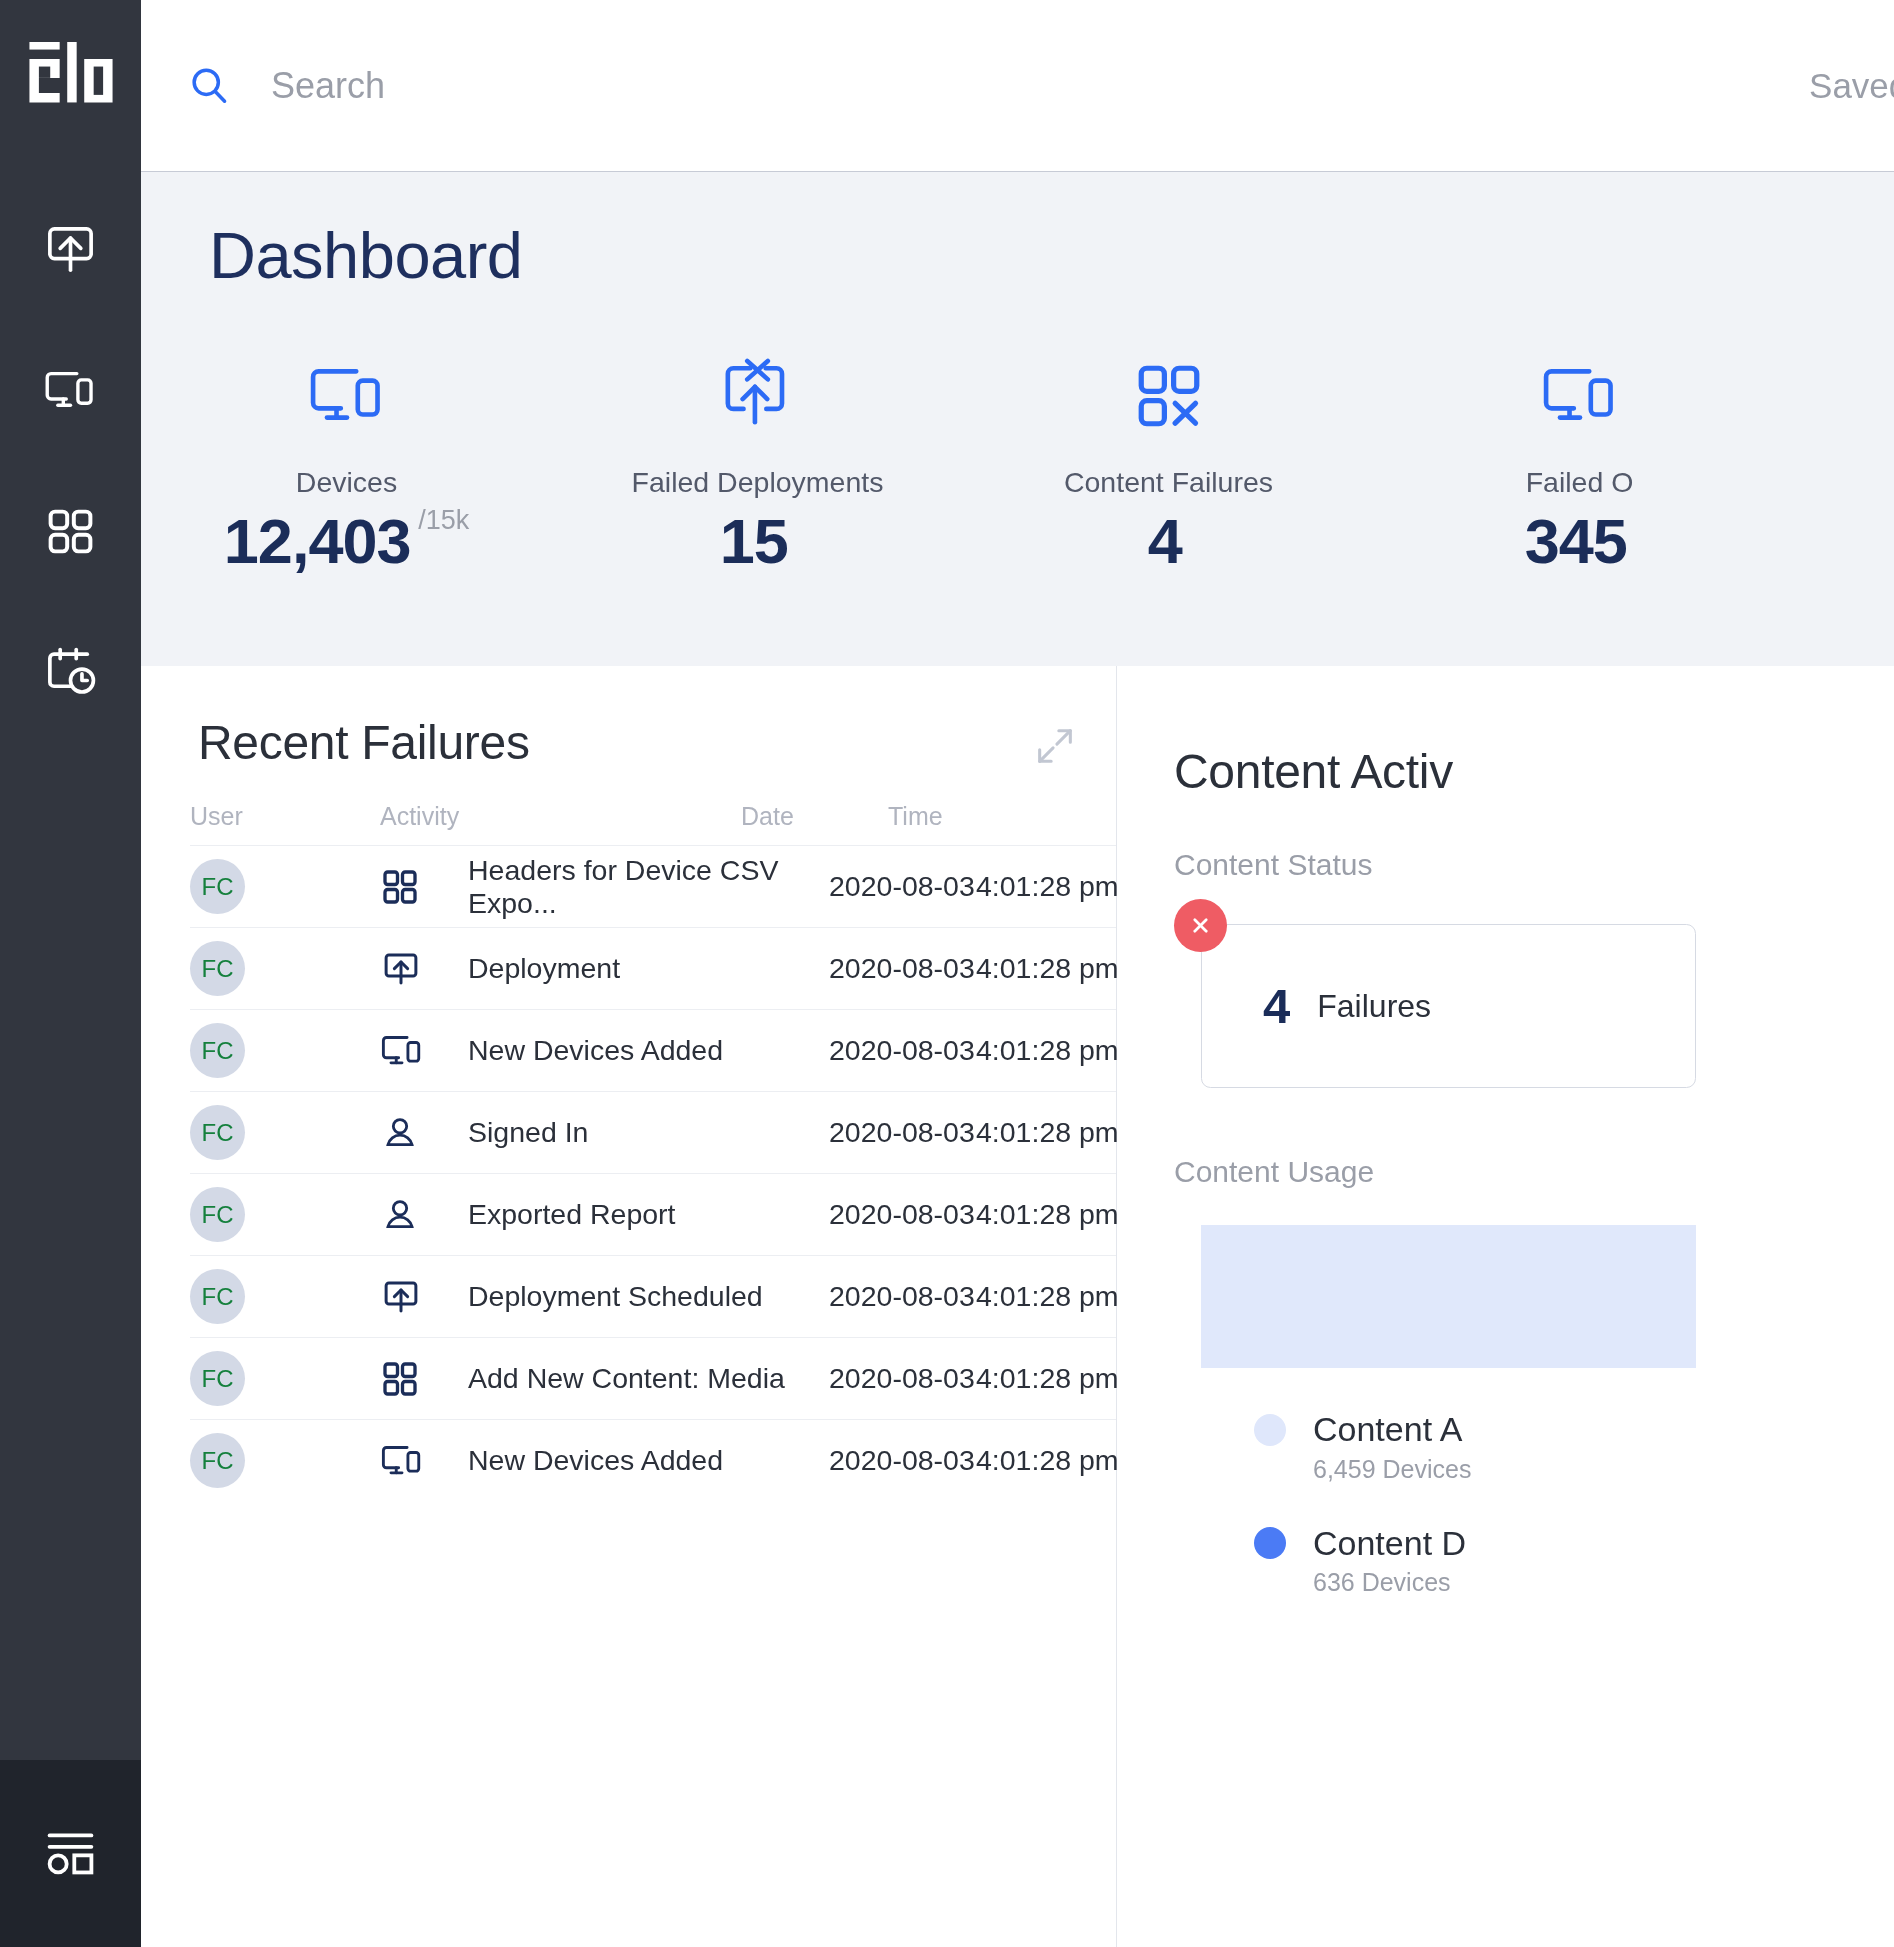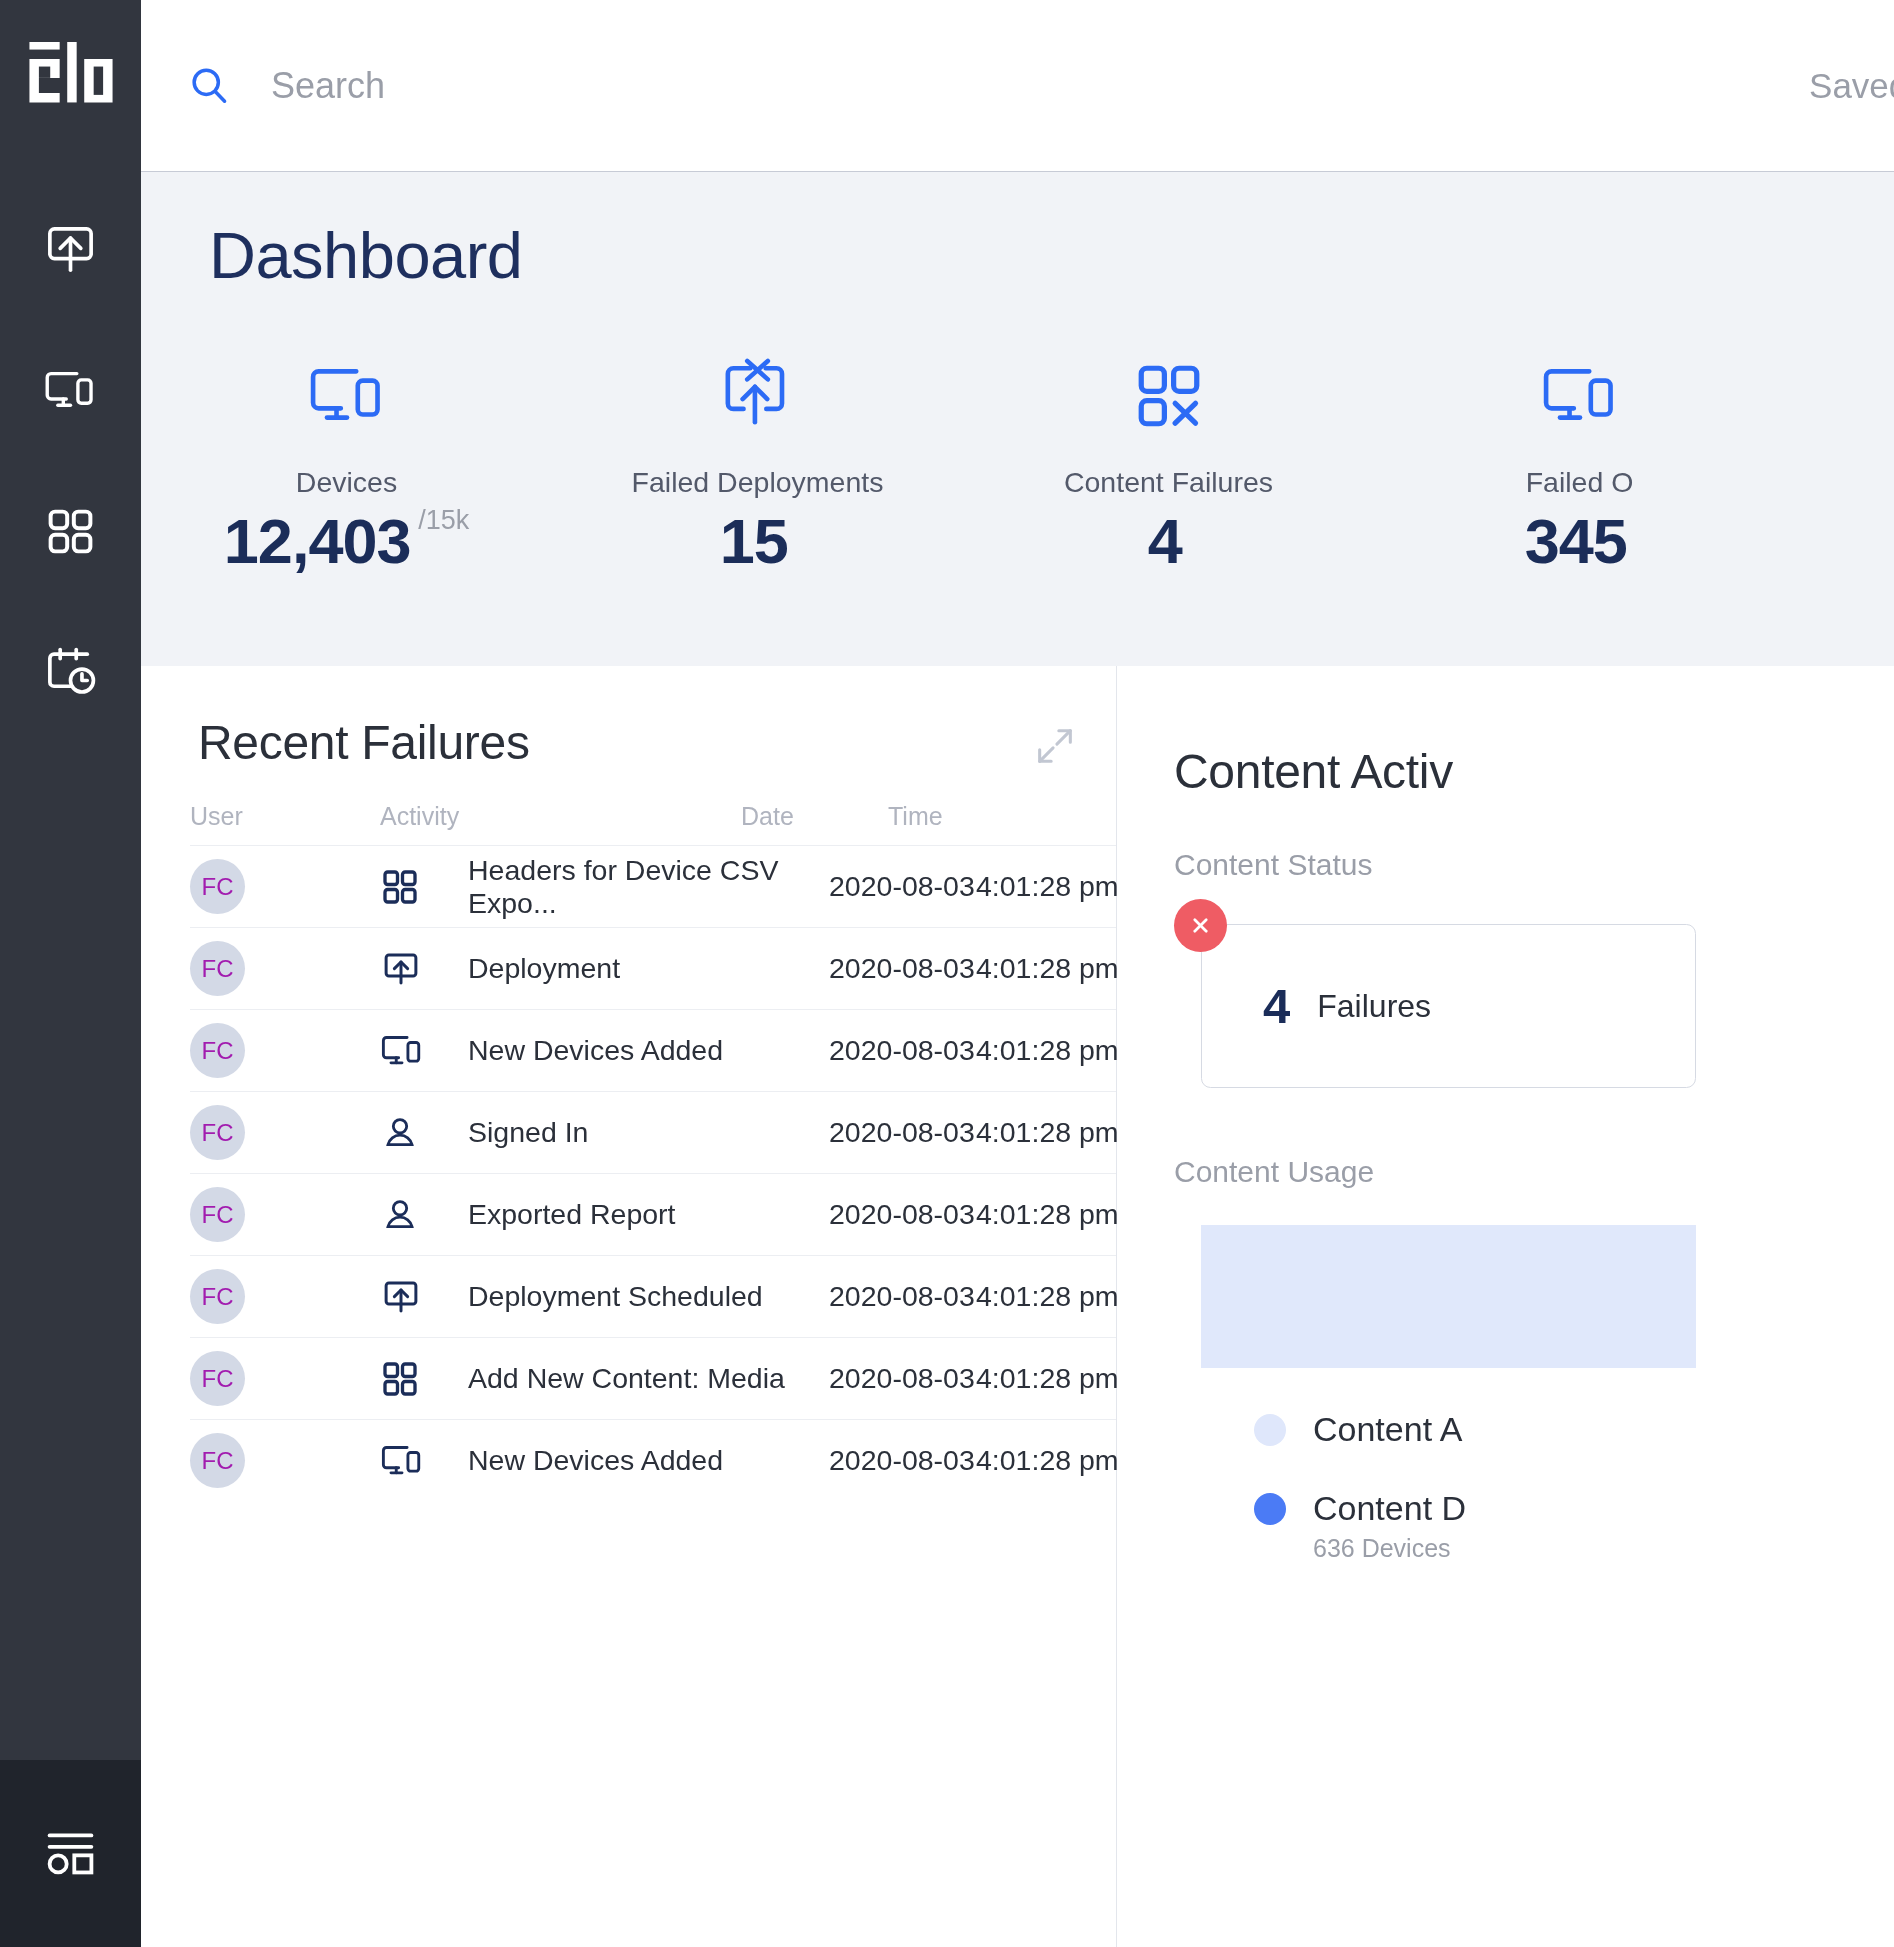--- a/index.html
+++ b/index.html
@@ -116,21 +116,21 @@
   .col-time { flex: 0 0 152px; }
 
   .trow {
     display: flex; align-items: center;
     height: 82px;
     border-top: 1px solid #eceef2;
   }
   .trow:first-child { border-top: none; }
   .avatar {
     width: 55px; height: 55px; border-radius: 50%;
-    background: #d3d9e6; color: #a21caf;
+    background: #d3d9e6; color: #15803d;
     display: flex; align-items: center; justify-content: center;
     font-size: 24px;
   }
   .cell-user { flex: 0 0 190px; display: flex; align-items: center; }
   .cell-icon { flex: 0 0 88px; display: flex; align-items: center; }
   .cell-activity { flex: 0 0 361px; font-size: 28.5px; color: #2b303a; }
   .cell-date { flex: 0 0 147px; font-size: 28.5px; color: #2b303a; }
   .cell-time { flex: 0 0 152px; font-size: 28.5px; color: #2b303a; }
 
   
@@ -510,20 +510,21 @@
           <div class="usage-label">Content Usage</div>
 
           <div class="usage-chart"></div>
 
           <div class="legend">
             <div class="legend-item">
               <div class="legend-row">
                 <span class="legend-dot" style="background:#dfe7fb"></span>
                 <span class="legend-name">Content A</span>
               </div>
+              <div class="legend-sub">6,459 Devices</div>
             </div>
             <div class="legend-item">
               <div class="legend-row">
                 <span class="legend-dot" style="background:#4b7bf5"></span>
                 <span class="legend-name">Content D</span>
               </div>
               <div class="legend-sub">636 Devices</div>
             </div>
           </div>
 

